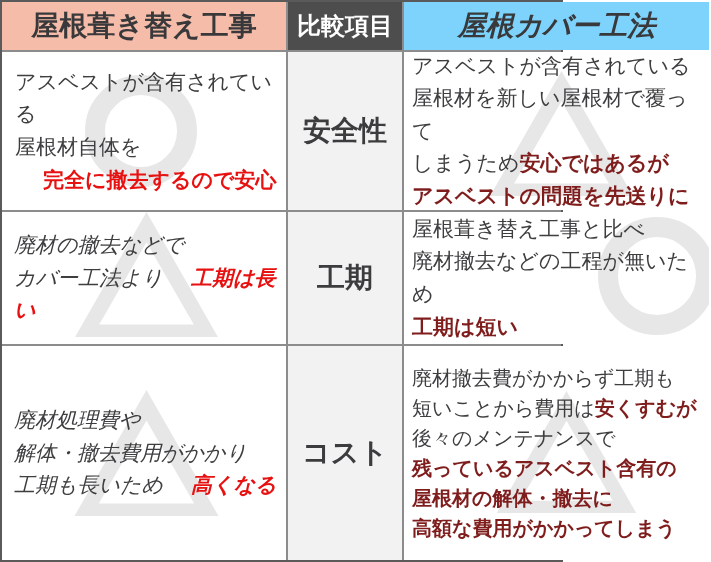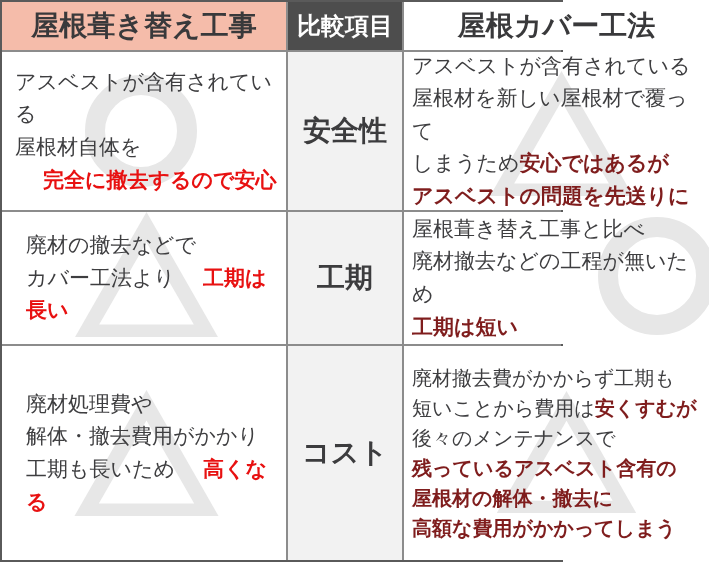--- a/index.html
+++ b/index.html
@@ -9,30 +9,30 @@
     border:2px solid #5a5a5a;background:#8c8c8c;
     display:grid;
     grid-template-columns:284px 114px 305px;
     grid-template-rows:48px 158px 132px 214px;
     gap:2px;
   }
   .cell{position:relative;overflow:hidden;display:flex;align-items:center;box-sizing:border-box;}
   .hdr{justify-content:center;font-weight:bold;font-size:28px;color:#39393b;}
   .hdr-left{background:#f5bcaa;}
   .hdr-mid{background:#4d4d4d;color:#ffffff;font-size:24px;text-align:center;}
-  .hdr-right{background:#ffffff;}
+  .hdr-right{background:#7dd3fc;font-style:italic;}
   .label-cell{background:#f2f2f2;justify-content:center;font-weight:bold;font-size:28px;color:#3c3c3e;}
   .content{background:#ffffff;}
   .cell-text{
     position:relative;z-index:2;white-space:pre-line;
     font-size:21px;line-height:1.55;color:#3e3e40;
     padding-left:13px;padding-right:4px;
   }
   .col-right .cell-text{padding-left:8px;}
-  .indent .cell-text{padding-left:24px;}
+  .indent .cell-text{padding-left:12px;font-style:italic;}
   .dense .cell-text{font-size:20px;line-height:1.5;}
   .hl{font-weight:bold;}
   .col-left .hl{color:#e81111;margin-left:28px;}
   .col-right .hl{color:#7f1d1d;}
   .wm{position:absolute;z-index:1;}
 </style>
 </head>
 <body>
 
 <div class="table">

